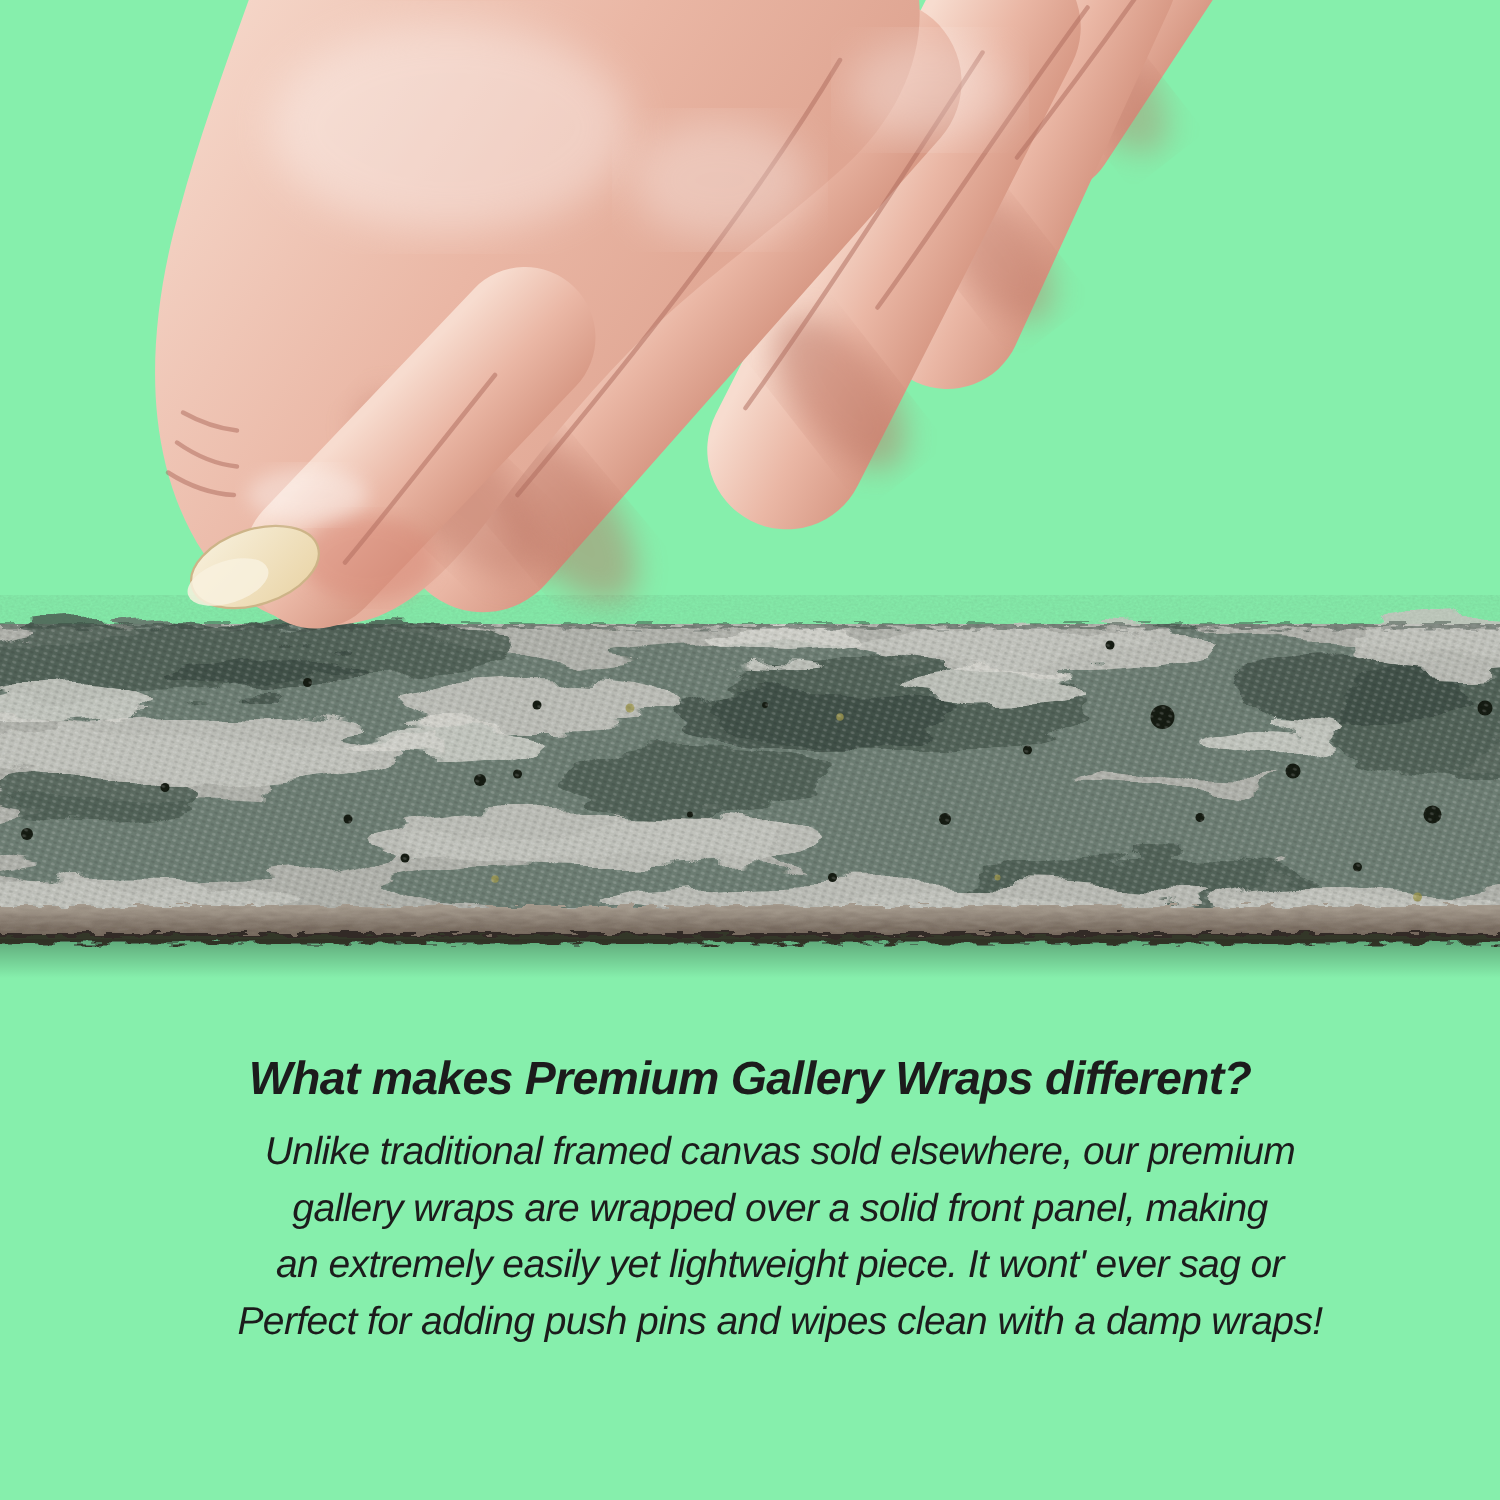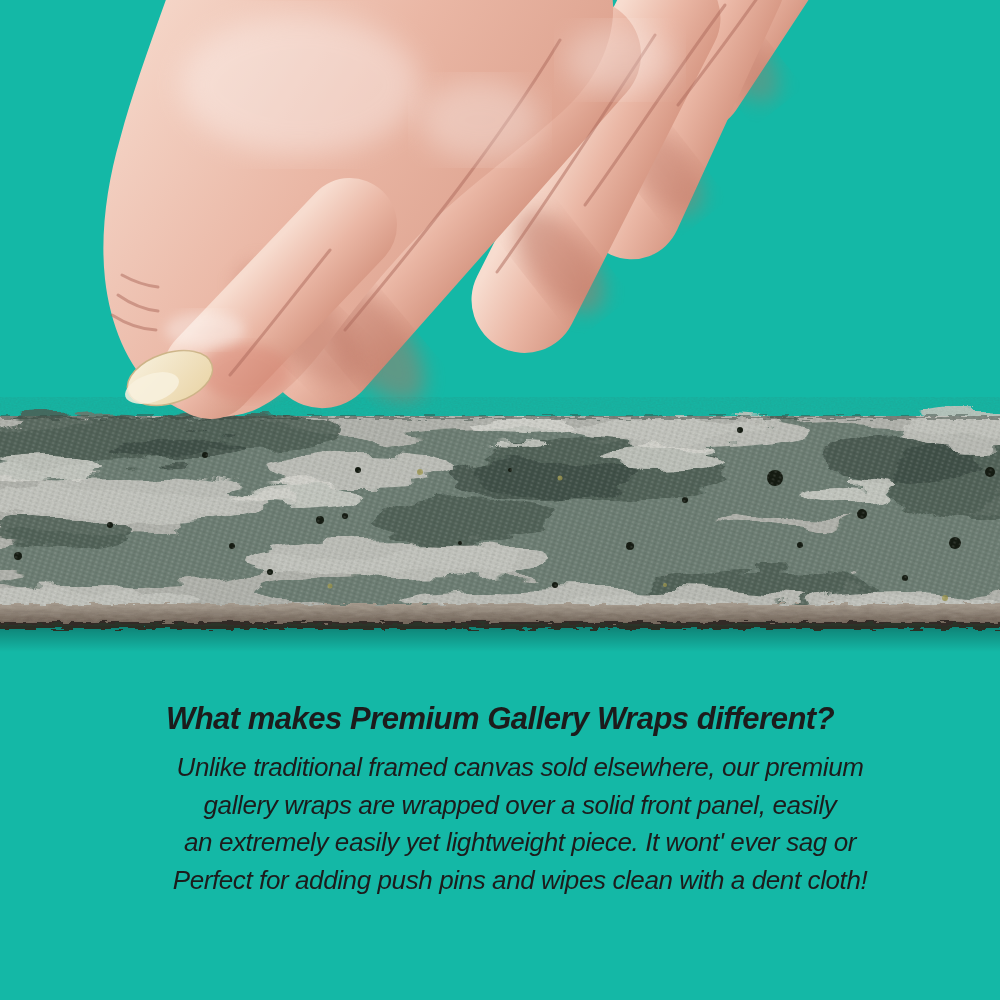--- a/index.html
+++ b/index.html
@@ -1,17 +1,17 @@
 <!DOCTYPE html>
 <html><head>
 <meta charset="utf-8">
 <style>
   html,body{margin:0;padding:0;background:#ffffff;}
   #stage{
-    position:relative;width:1000px;height:1000px;background:#14b8a6;
+    position:relative;width:1000px;height:1000px;background:#86efac;
     overflow:hidden;font-family:"Liberation Sans",sans-serif;
   }
   .photo{position:absolute;top:0;left:0;width:1000px;height:700px;}
   .photo svg{display:block;}
   .copy{
     position:absolute;top:699px;left:0;width:1000px;
     text-align:center;color:#1c1c1c;font-style:italic;
   }
   .copy h1{
     margin:0 0 10px 0;font-size:31px;line-height:40px;font-weight:600;
@@ -233,18 +233,18 @@
           <ellipse cx="205" cy="330" rx="40" ry="18" opacity="0.35" filter="url(#soft6)"></ellipse>
           <ellipse cx="620" cy="60" rx="55" ry="35" opacity="0.3" filter="url(#soft14)"></ellipse>
         </g>
       </g>
     </svg>
   </div>
 
   <div class="copy">
     <h1>What makes Premium Gallery Wraps different?</h1>
     <p>Unlike traditional framed canvas sold elsewhere, our premium</p>
-    <p>gallery wraps are wrapped over a solid front panel, easily</p>
+    <p>gallery wraps are wrapped over a solid front panel, making</p>
     <p>an extremely easily yet lightweight piece. It wont' ever sag or</p>
-    <p>Perfect for adding push pins and wipes clean with a dent cloth!</p>
+    <p>Perfect for adding push pins and wipes clean with a damp wraps!</p>
   </div>
 
 </div>
 
 </body></html>

